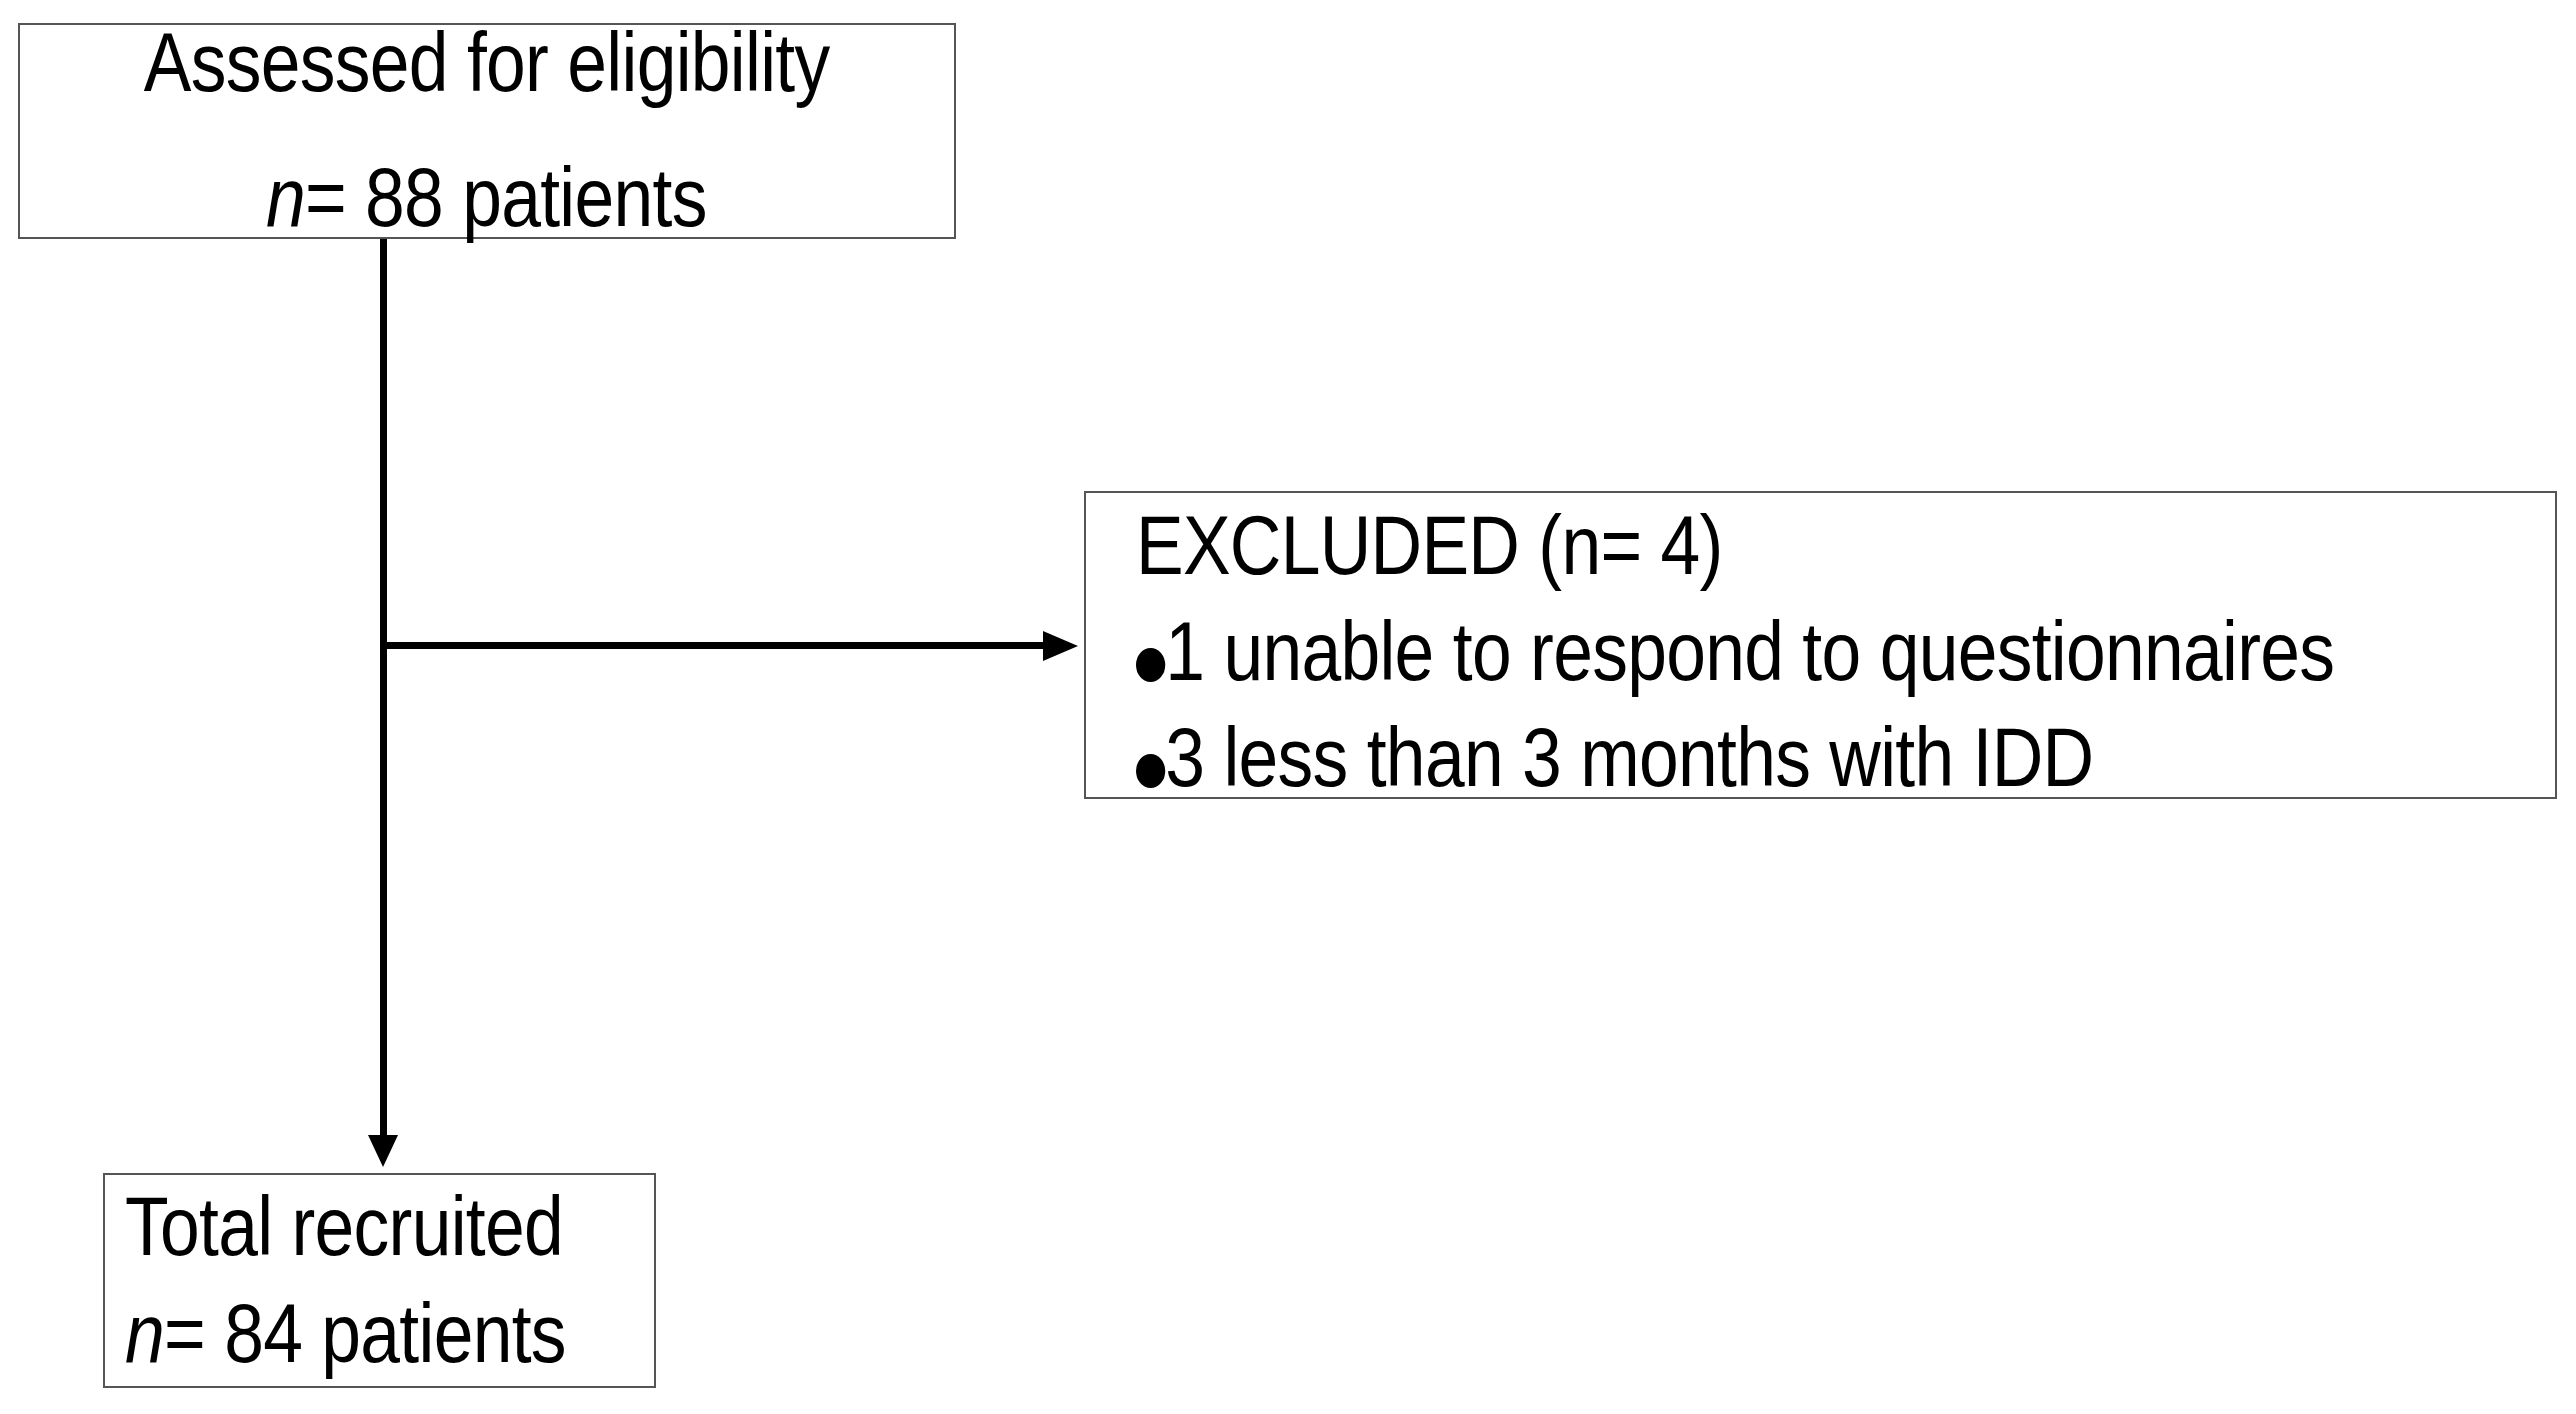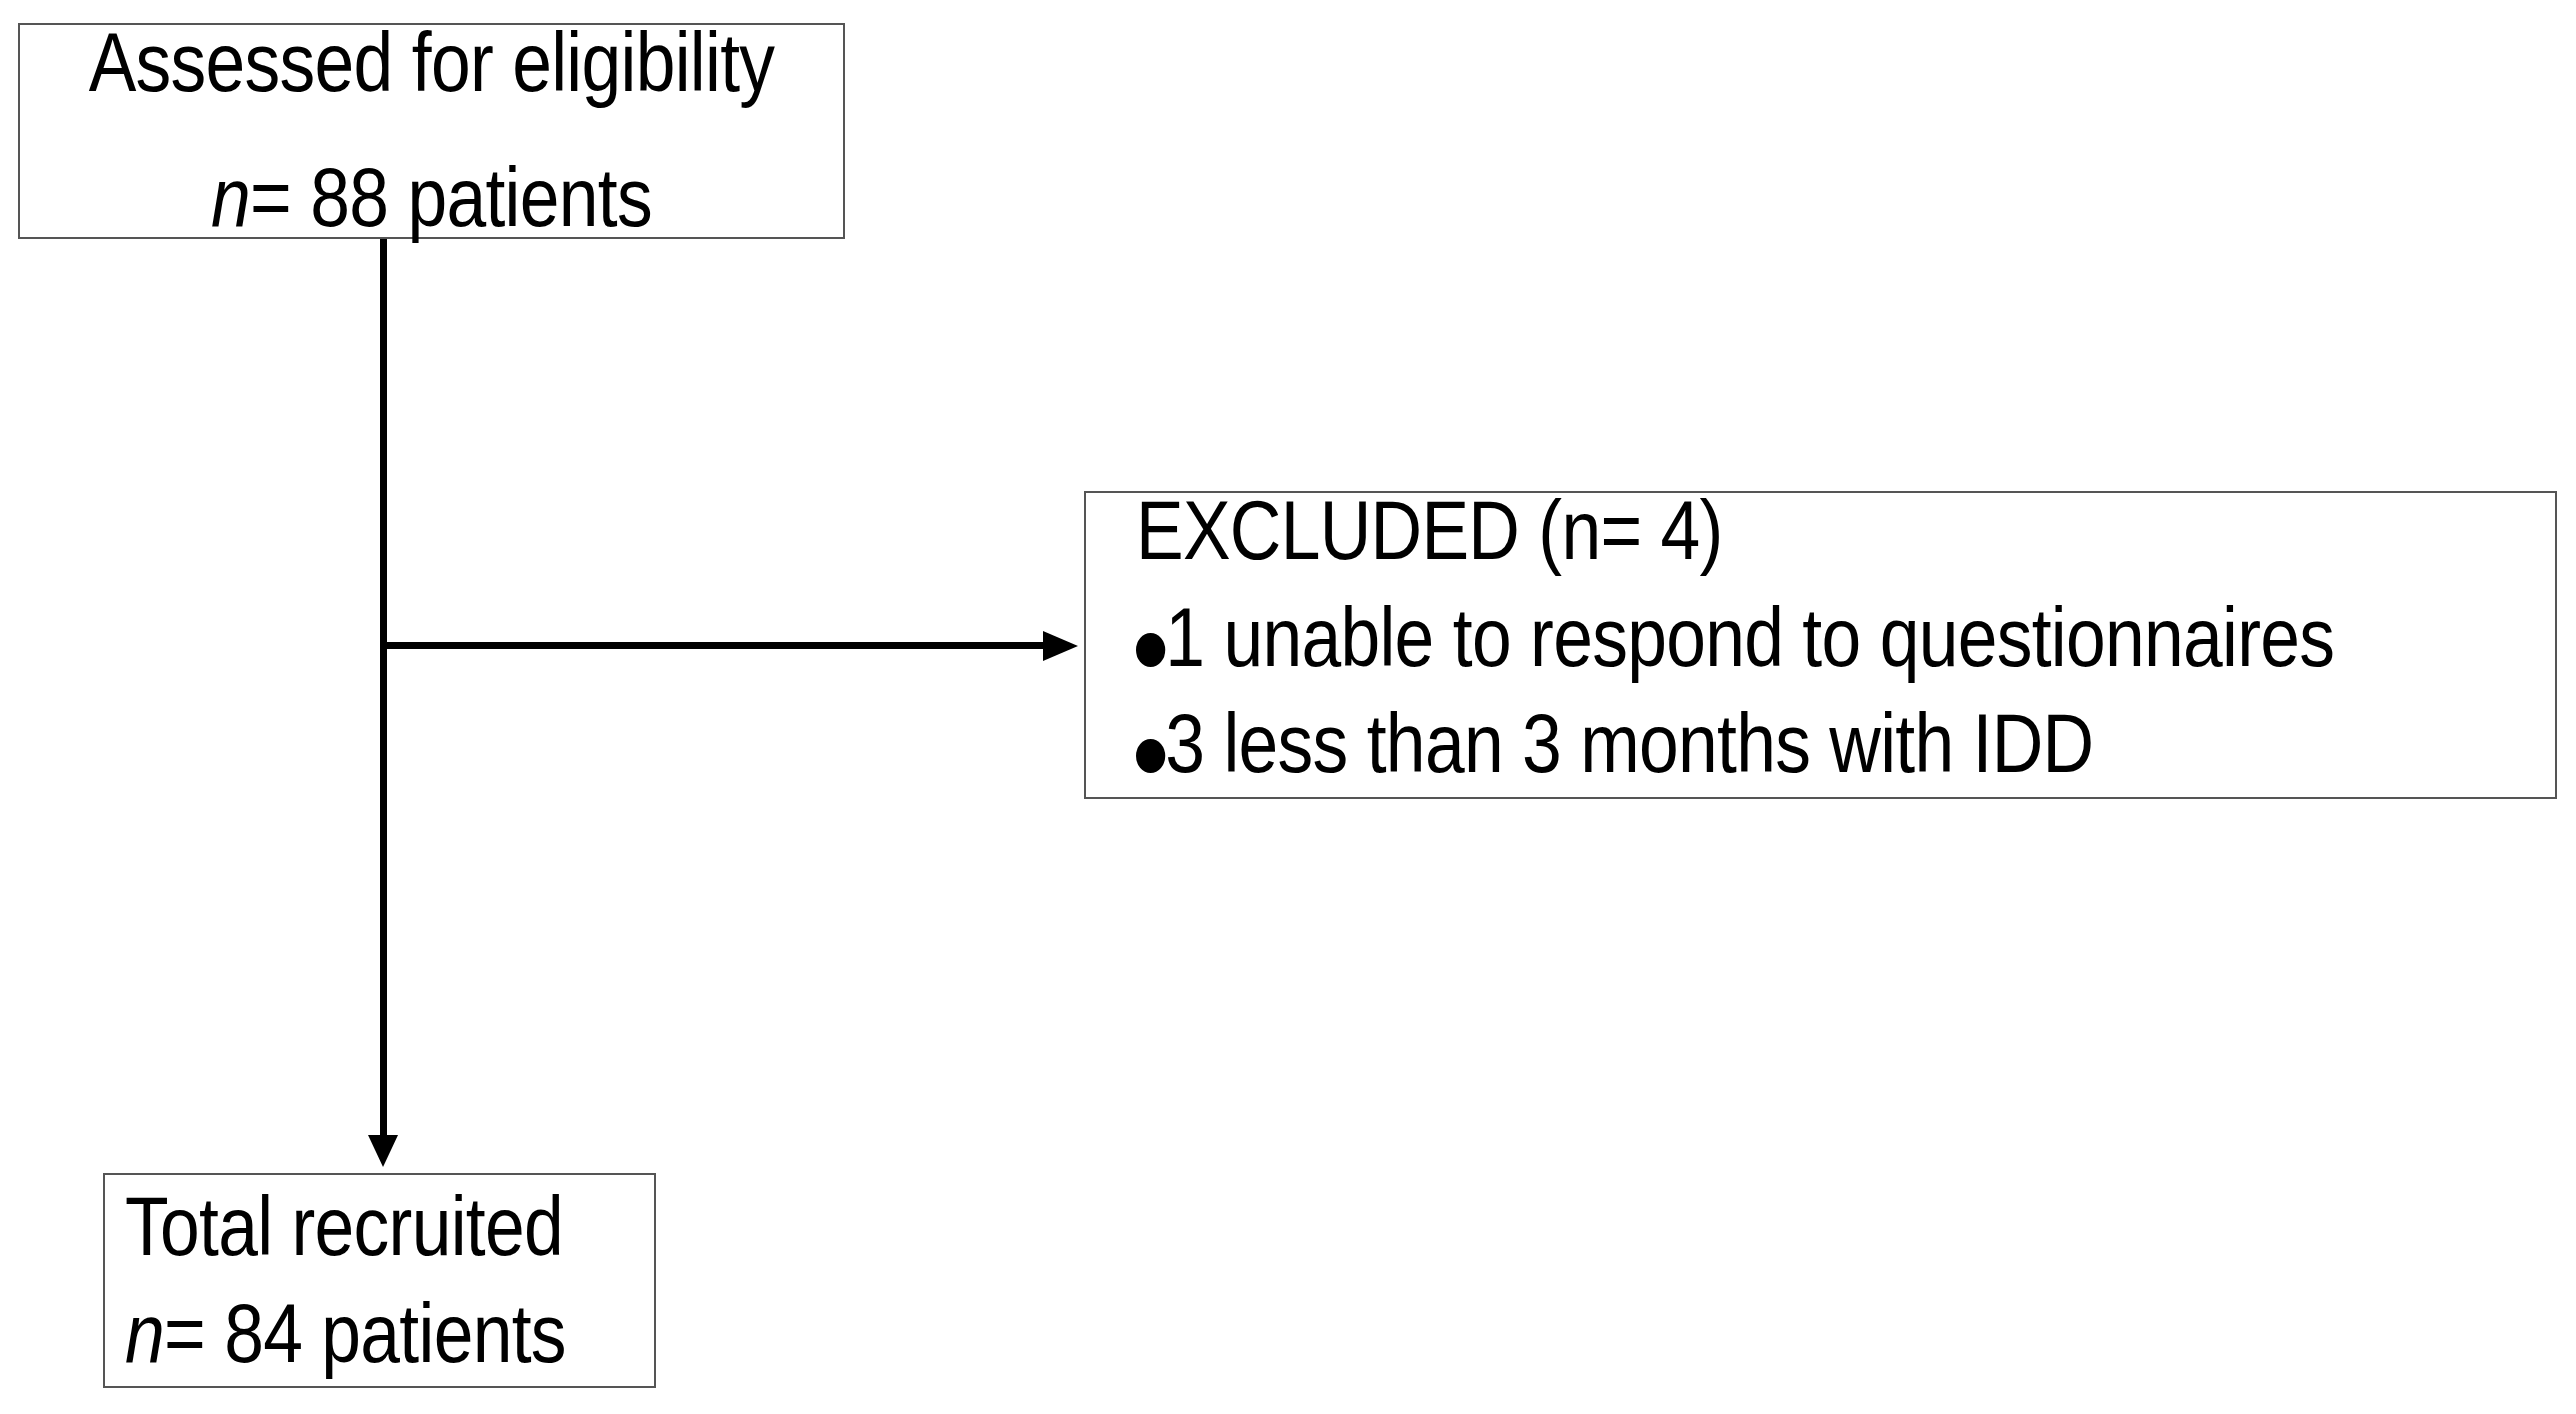--- a/index.html
+++ b/index.html
@@ -44,37 +44,38 @@
   }
 
   .italic-n {
     font-style: italic;
   }
 
   
   #box-assessed {
     left: 17.7px;
     top: 22.5px;
-    width: 827px;
+    width: 938px;
     height: 216px;
+    align-items: center;
     gap: 28px;
   }
   #box-assessed .node-line {
     text-align: center;
   }
 
   
   #box-excluded {
     left: 1084px;
     top: 491px;
     width: 1473px;
     height: 308px;
     align-items: flex-start;
     padding-left: 50px;
-    justify-content: flex-end;
+    justify-content: space-between;
   }
   #box-excluded .node-line {
     text-align: left;
     transform-origin: left center;
   }
   .bullet-line {
     display: block;
   }
   .bullet-dot {
     display: inline-block;

